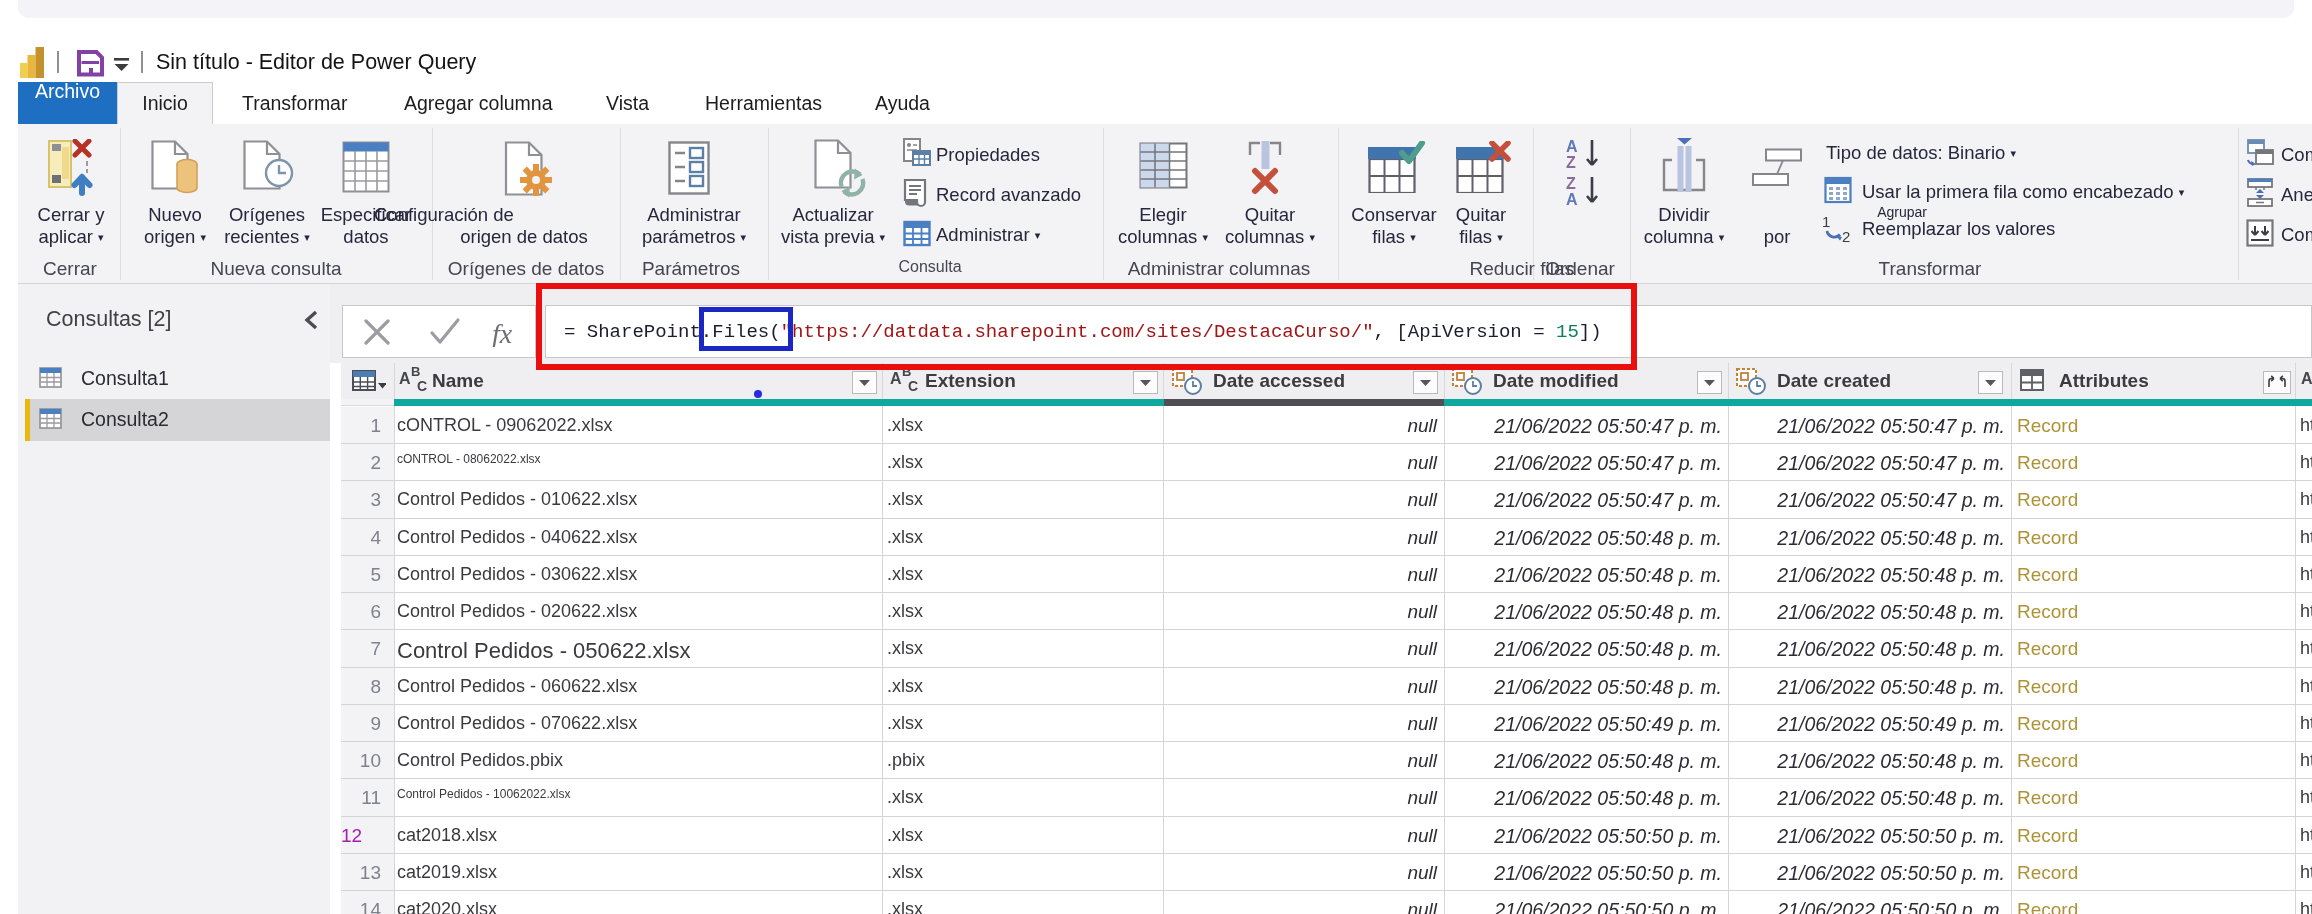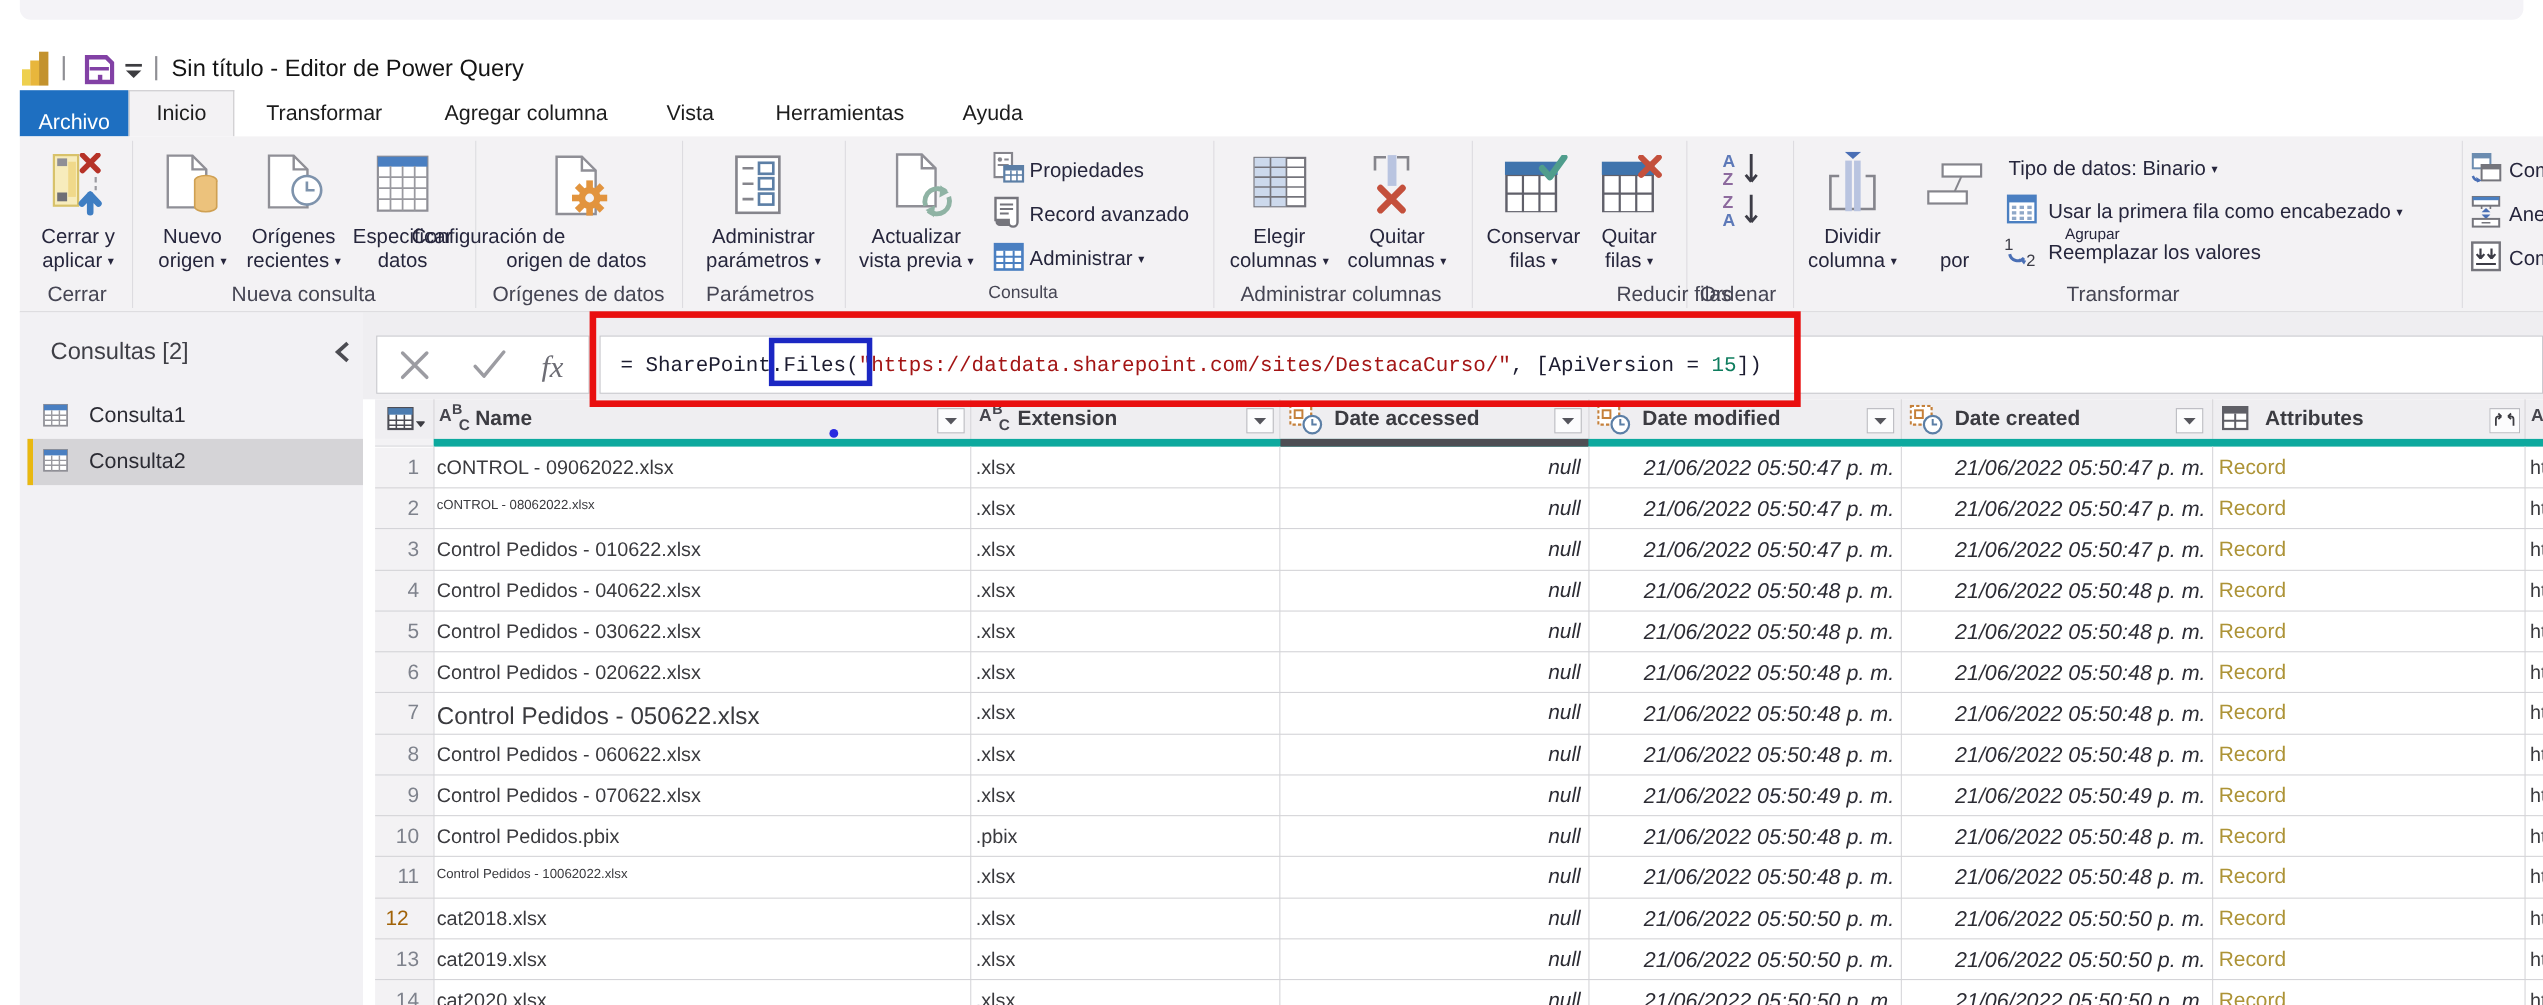--- a/index.html
+++ b/index.html
@@ -18,21 +18,21 @@
 <path d="M4.5 12.5 h17.5" stroke="#8241a5" stroke-width="3"></path>
 <rect x="12" y="18" width="4" height="5" fill="#8241a5"></rect>
 </svg>
 <svg class="ab" style="left:113px;top:58px" width="18" height="14">
 <rect x="1" y="0" width="15" height="2.6" fill="#3c3c40"></rect>
 <path d="M1.5 6 h14 l-7 7 z" fill="#3c3c40"></path>
 </svg>
 <div class="ab" style="left:141px;top:51px;width:2px;height:22px;background:#8f8f94"></div>
 <div class="ab txt" style="left:156px;top:50px;font-size:21.5px;color:#141414">Sin título - Editor de Power Query</div>
 <div class="ab" style="left:18px;top:82px;width:99px;height:42px;background:#1e6fc1"></div>
-<div class="ab txt" style="left:18px;top:100px;width:99px;text-align:center;font-size:19.5px;color:#fff">Archivo</div>
+<div class="ab txt" style="left:18px;top:80px;width:99px;text-align:center;font-size:19.5px;color:#fff">Archivo</div>
 <div class="ab" style="left:117px;top:82px;width:96px;height:42px;background:#f3f2f4;border:1px solid #cbcacd;border-bottom:none;box-sizing:border-box"></div>
 <div class="ab txt" style="left:117px;top:92px;width:96px;text-align:center;font-size:19.5px;color:#1c1c1c">Inicio</div>
 <div class="ab txt" style="left:242px;top:92px;font-size:19.5px;color:#1c1c1c">Transformar</div>
 <div class="ab txt" style="left:404px;top:92px;font-size:19.5px;color:#1c1c1c">Agregar columna</div>
 <div class="ab txt" style="left:606px;top:92px;font-size:19.5px;color:#1c1c1c">Vista</div>
 <div class="ab txt" style="left:705px;top:92px;font-size:19.5px;color:#1c1c1c">Herramientas</div>
 <div class="ab txt" style="left:875px;top:92px;font-size:19.5px;color:#1c1c1c">Ayuda</div>
 <div class="ab" style="left:18px;top:124px;width:2294px;height:159px;background:#f3f2f4;border-bottom:1px solid #d5d4d8"></div>
 <div class="ab" style="left:120px;top:128px;width:1px;height:152px;background:#dddce0"></div>
 <div class="ab" style="left:432px;top:128px;width:1px;height:152px;background:#dddce0"></div>
@@ -464,21 +464,21 @@
 <div class="ab" style="left:341px;top:816px;width:1971px;height:1px;background:#d4d4d8"></div>
 <div class="ab txt" style="left:341px;top:787px;width:40px;text-align:right;font-size:19px;color:#7e828c">11</div>
 <div class="ab txt" style="left:397px;top:787px;font-size:12px;color:#3a3a3e">Control Pedidos - 10062022.xlsx</div>
 <div class="ab txt" style="left:887px;top:787px;font-size:18px;color:#3a3a3e">.xlsx</div>
 <div class="ab txt" style="left:1164px;top:787px;width:273px;text-align:right;font-size:19px;font-style:italic;color:#2c2c34">null</div>
 <div class="ab txt" style="left:1445px;top:787px;width:277px;text-align:right;font-size:19.5px;font-style:italic;color:#2c2c34">21/06/2022 05:50:48 p. m.</div>
 <div class="ab txt" style="left:1729px;top:787px;width:276px;text-align:right;font-size:19.5px;font-style:italic;color:#2c2c34">21/06/2022 05:50:48 p. m.</div>
 <div class="ab txt" style="left:2017px;top:787px;font-size:19px;color:#ad9336">Record</div>
 <div class="ab txt" style="left:2300px;top:787px;font-size:18px;color:#3a3a3e">ht</div>
 <div class="ab" style="left:341px;top:853px;width:1971px;height:1px;background:#d4d4d8"></div>
-<div class="ab txt" style="left:341px;top:825px;width:40px;text-align:center;font-size:19px;color:#a16207">12</div>
+<div class="ab txt" style="left:341px;top:825px;width:40px;text-align:left;font-size:19px;color:#a21caf">12</div>
 <div class="ab txt" style="left:397px;top:825px;font-size:18px;color:#3a3a3e">cat2018.xlsx</div>
 <div class="ab txt" style="left:887px;top:825px;font-size:18px;color:#3a3a3e">.xlsx</div>
 <div class="ab txt" style="left:1164px;top:825px;width:273px;text-align:right;font-size:19px;font-style:italic;color:#2c2c34">null</div>
 <div class="ab txt" style="left:1445px;top:825px;width:277px;text-align:right;font-size:19.5px;font-style:italic;color:#2c2c34">21/06/2022 05:50:50 p. m.</div>
 <div class="ab txt" style="left:1729px;top:825px;width:276px;text-align:right;font-size:19.5px;font-style:italic;color:#2c2c34">21/06/2022 05:50:50 p. m.</div>
 <div class="ab txt" style="left:2017px;top:825px;font-size:19px;color:#ad9336">Record</div>
 <div class="ab txt" style="left:2300px;top:825px;font-size:18px;color:#3a3a3e">ht</div>
 <div class="ab" style="left:341px;top:890px;width:1971px;height:1px;background:#d4d4d8"></div>
 <div class="ab txt" style="left:341px;top:862px;width:40px;text-align:right;font-size:19px;color:#7e828c">13</div>
 <div class="ab txt" style="left:397px;top:862px;font-size:18px;color:#3a3a3e">cat2019.xlsx</div>

